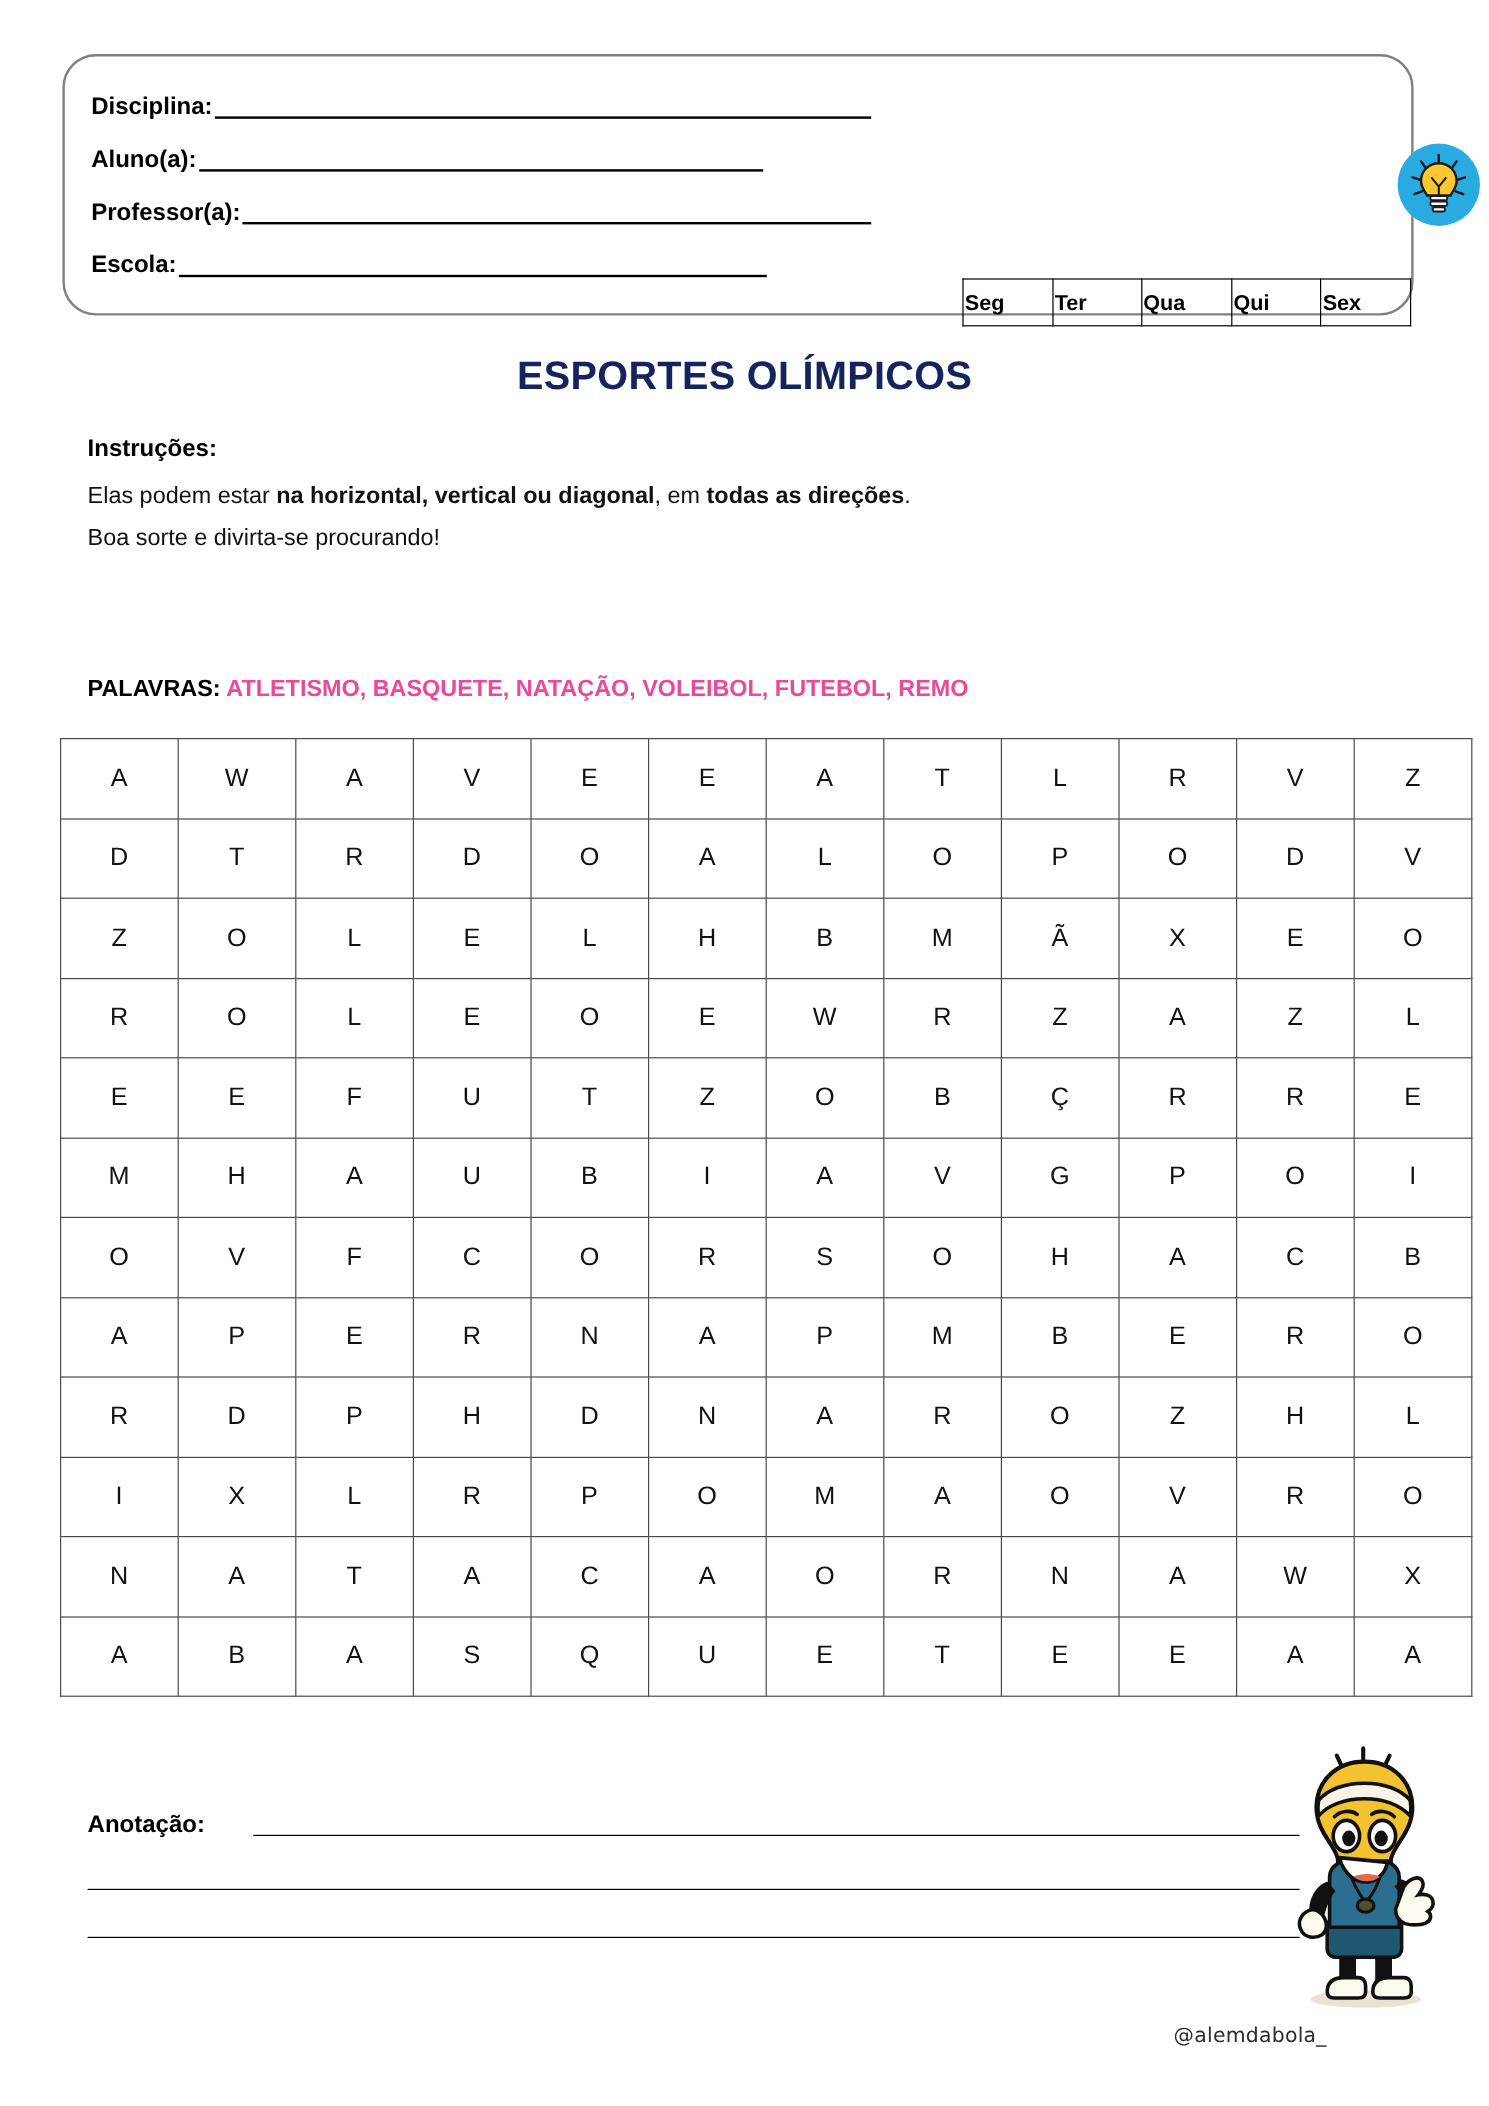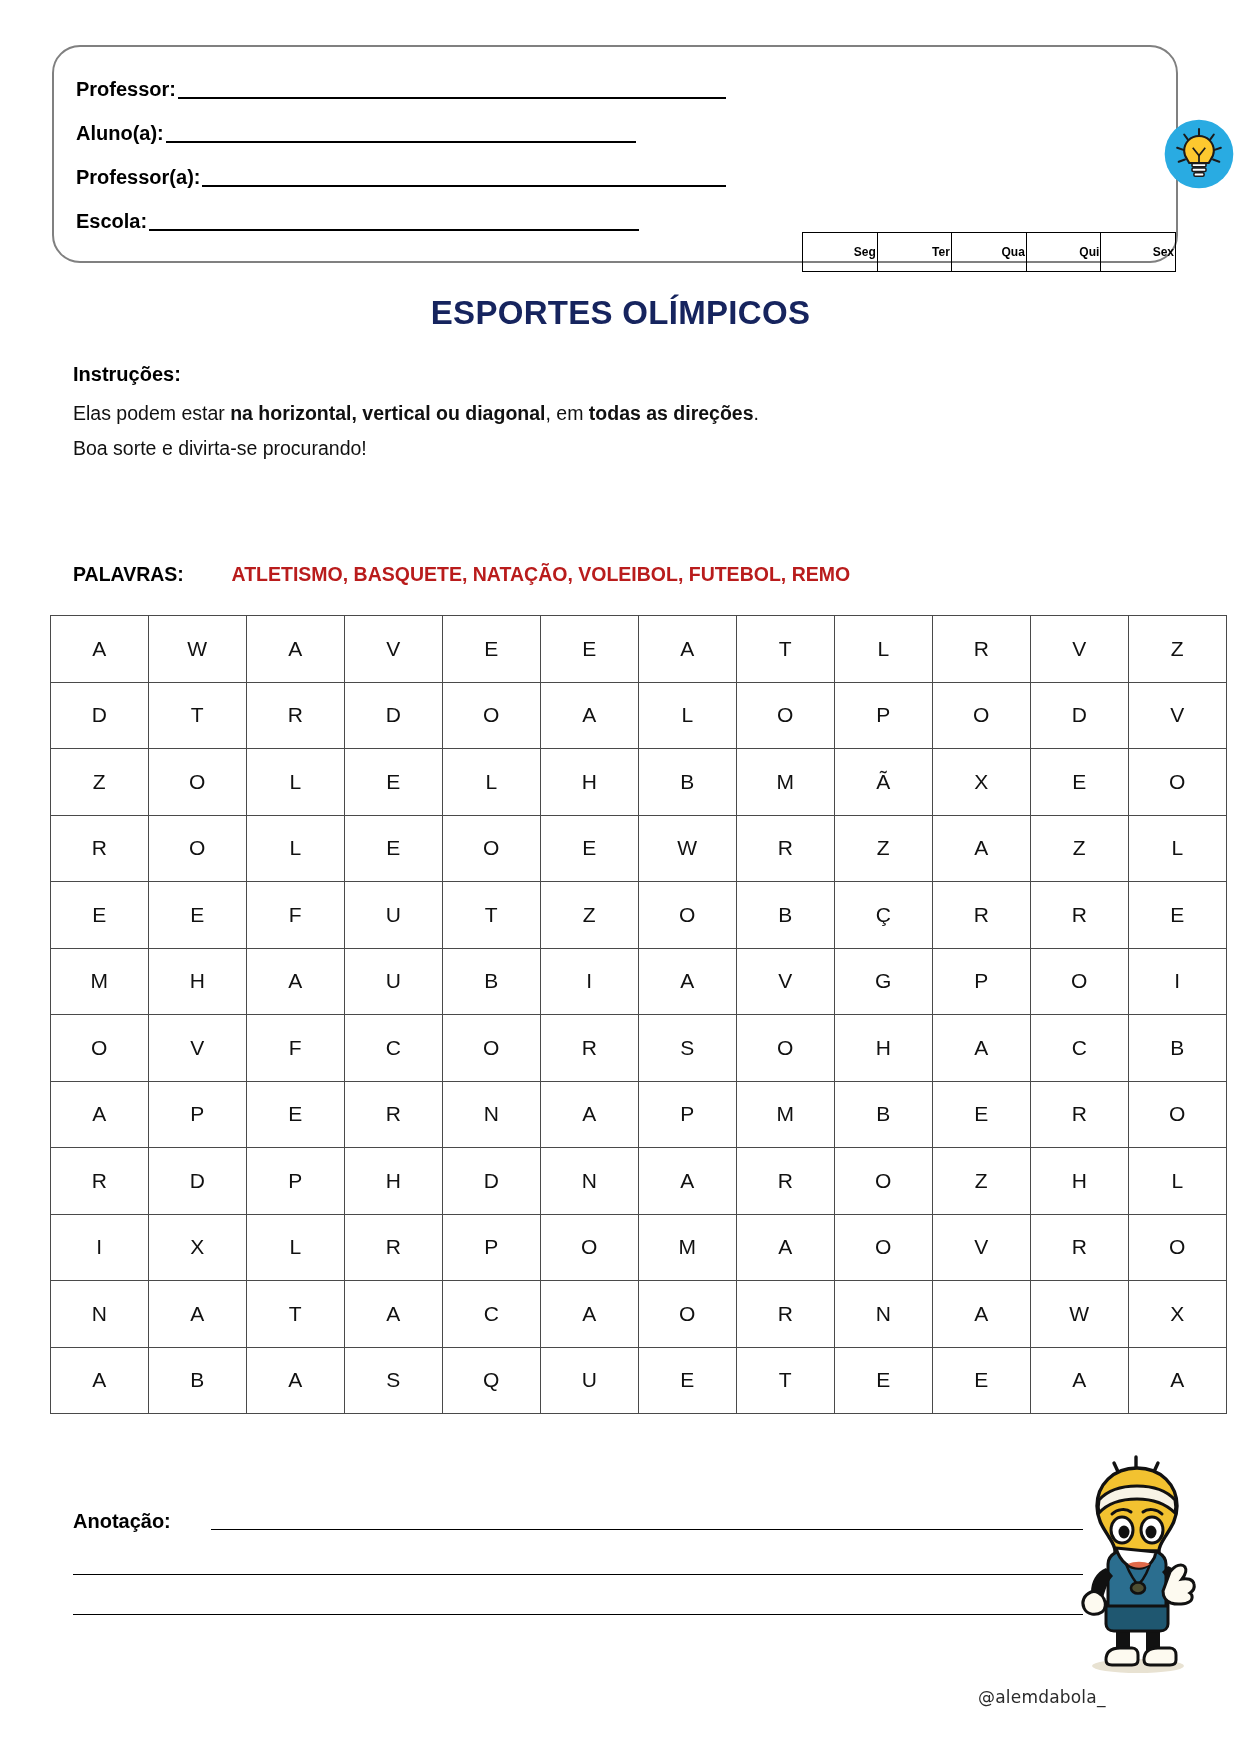--- a/index.html
+++ b/index.html
@@ -74,23 +74,23 @@
   .days-table {
     position: absolute;
     left: 748px;
     top: 185px;
     border-collapse: collapse;
   }
   .days-table td {
     border: 1.6px solid #000;
     width: 81px;
     height: 36px;
-    text-align: right;
+    text-align: left;
     vertical-align: middle;
-    font-size: 12px;
+    font-size: 18px;
     font-weight: bold;
     font-family: "Liberation Sans", sans-serif;
   }
 
   
   .bulb-badge {
     position: absolute;
     left: 1106px;
     top: 68px;
     width: 78px;
@@ -131,21 +131,21 @@
 
   
   .words-line {
     position: absolute;
     left: 73px;
     top: 563px;
     font-size: 19.5px;
     font-weight: bold;
   }
   .words-label { color: #000; }
-  .words-values { color: #b91c1c; margin-left: 43px; }
+  .words-values { color: #ec4899; }
 
   
   .grid-wrap {
     position: absolute;
     left: 50px;
     top: 615px;
   }
   table.wordgrid {
     border-collapse: collapse;
     table-layout: fixed;
@@ -214,21 +214,21 @@
 </style>
 </head>
 <body>
 
 <div id="page">
 
   <div class="header-box">
 
     <div class="hdr-left">
       <div class="field-row">
-        <span class="field-label">Professor:</span>
+        <span class="field-label">Disciplina:</span>
         <span class="field-rule"></span>
       </div>
       <div class="field-row">
         <span class="field-label">Aluno(a):</span>
         <span class="field-rule" style="max-width:470px;"></span>
       </div>
       <div class="field-row">
         <span class="field-label">Professor(a):</span>
         <span class="field-rule"></span>
       </div>

